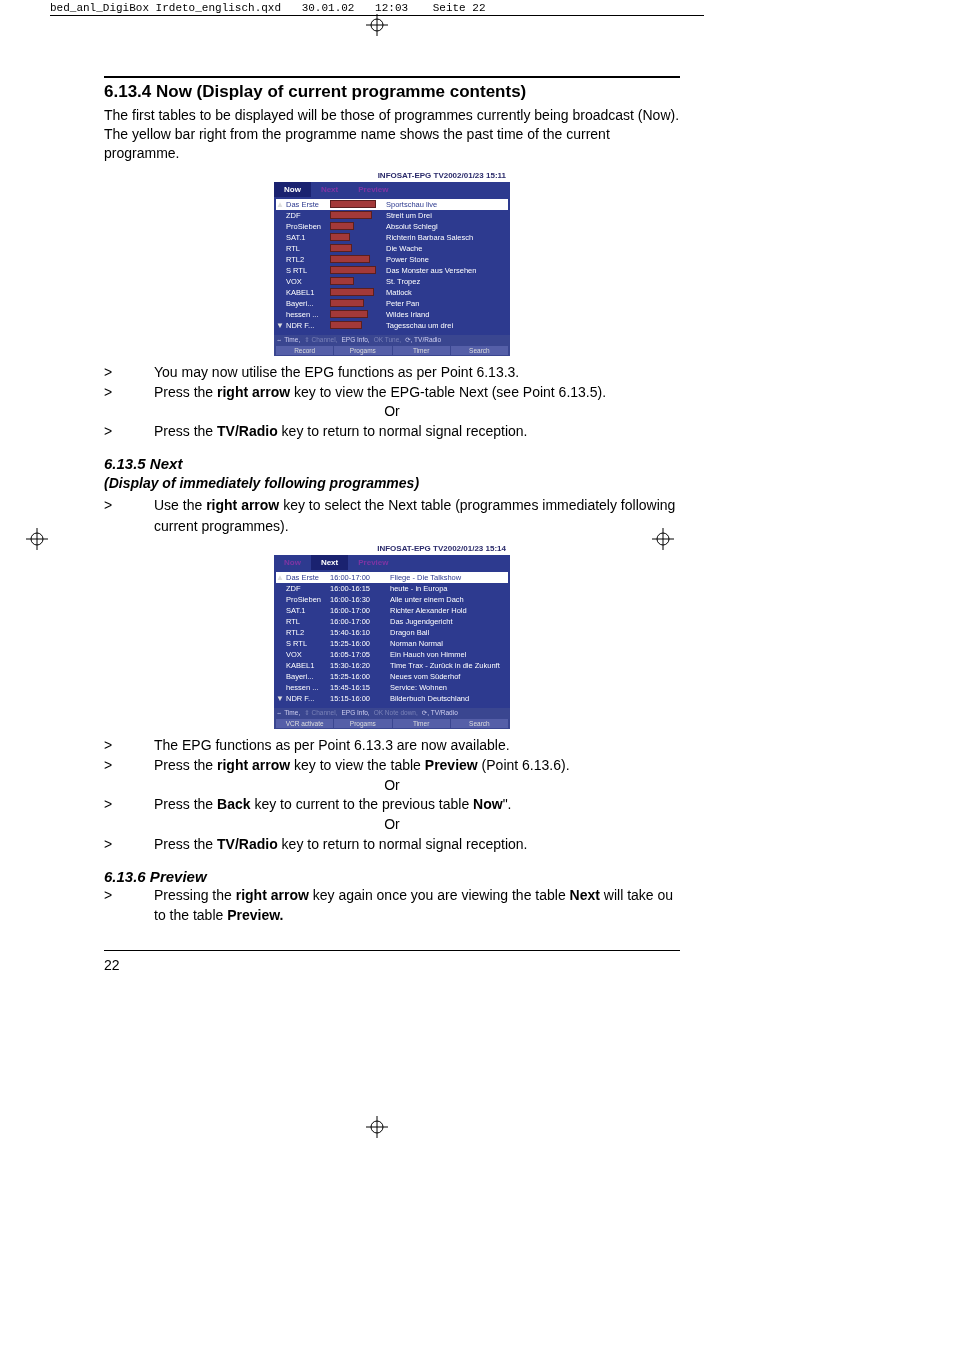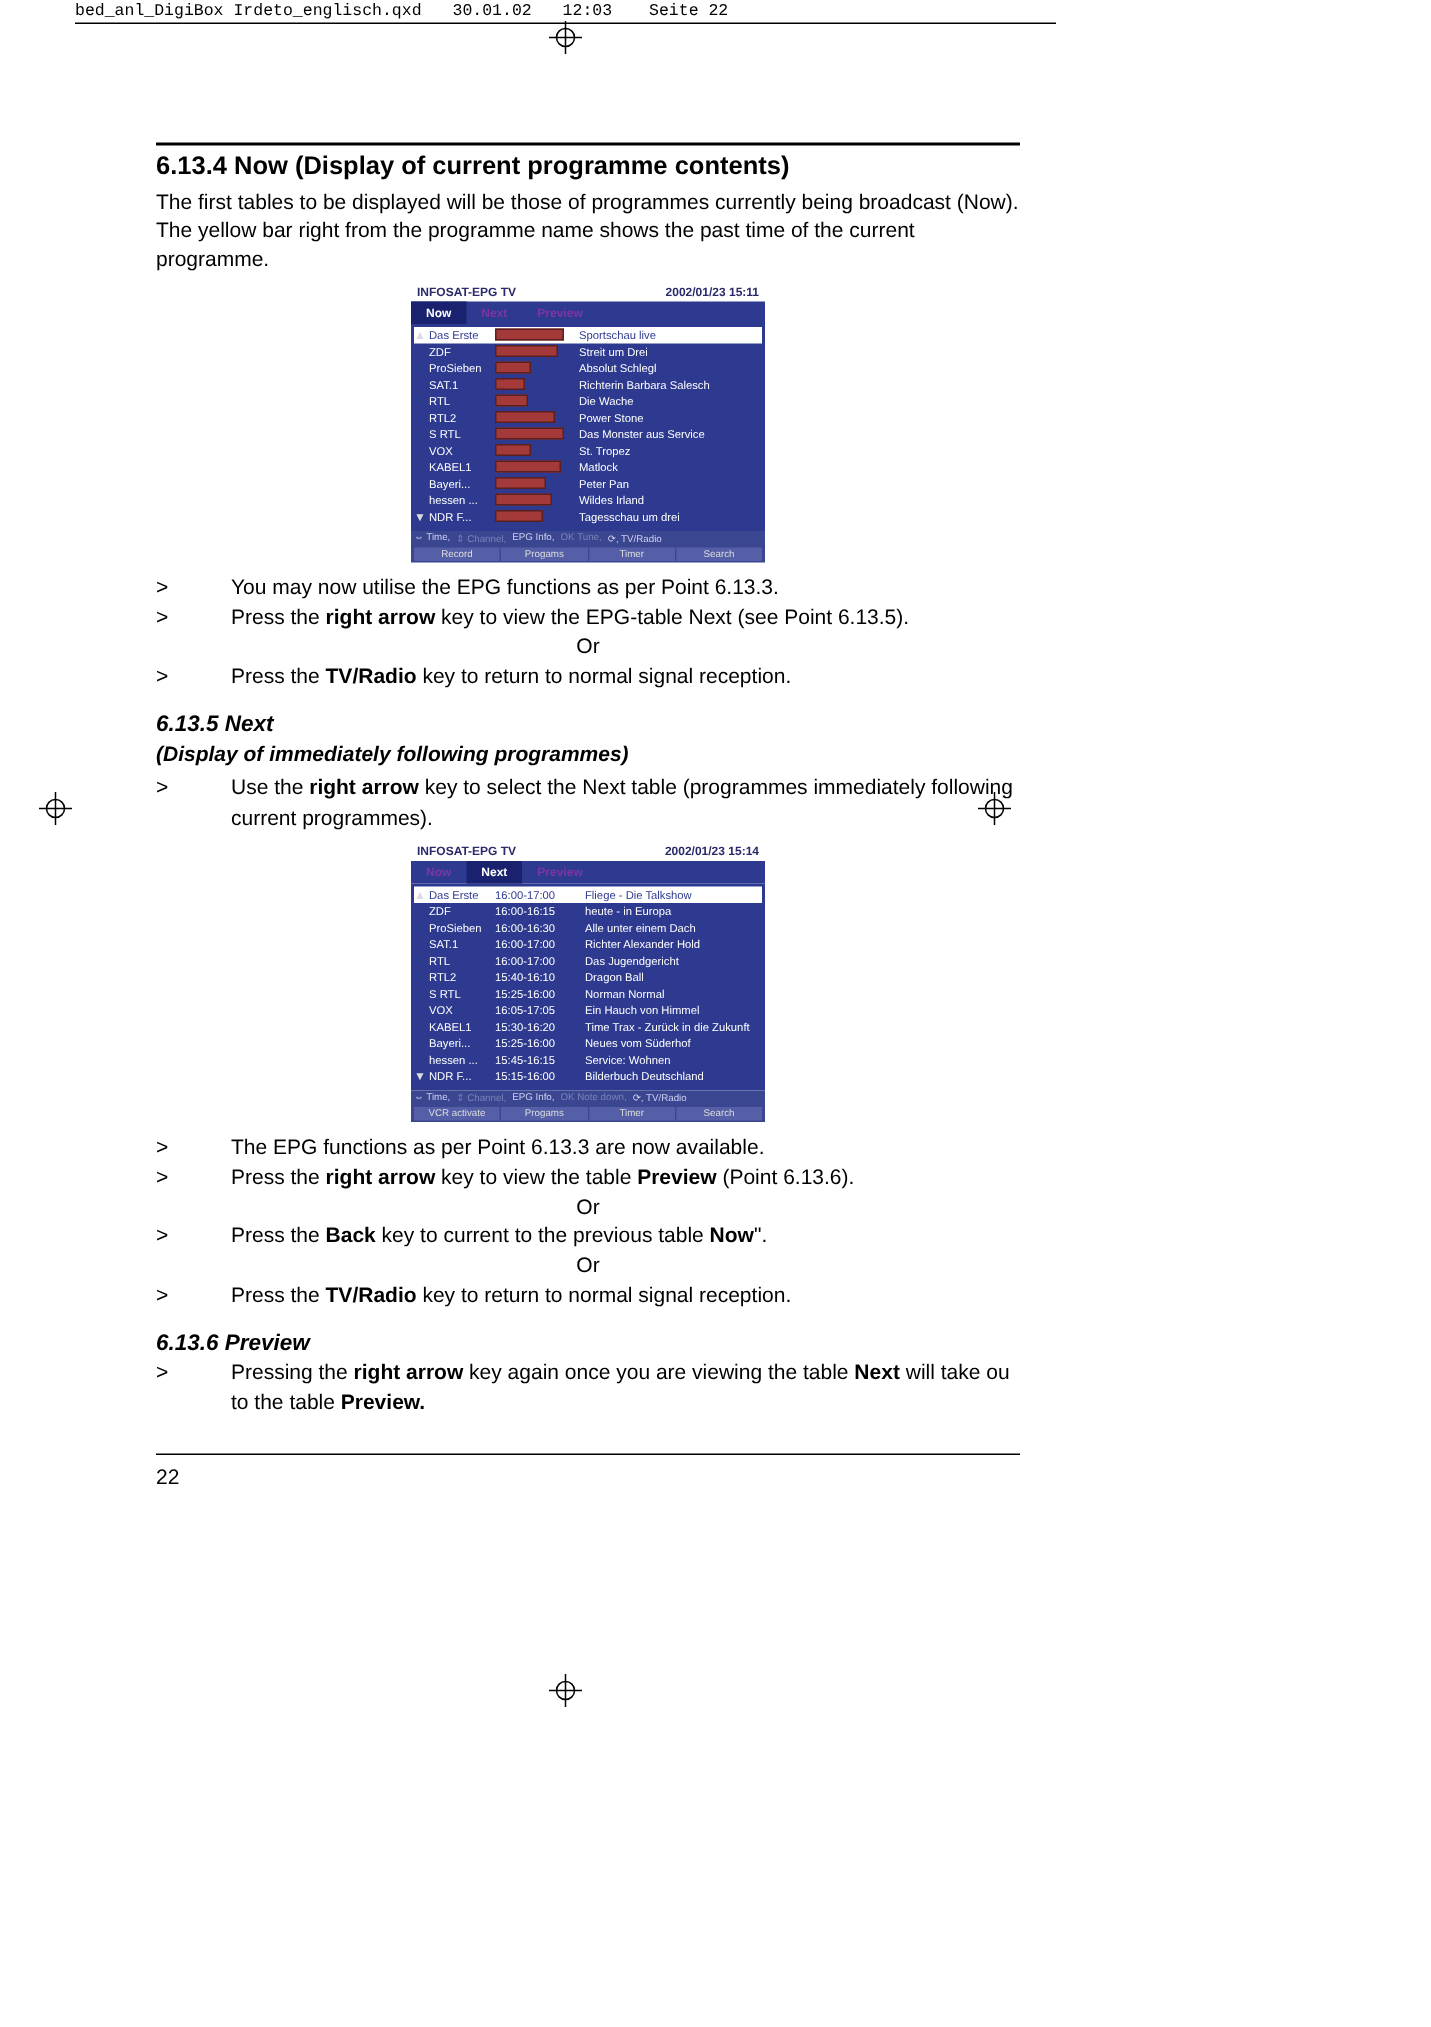--- a/index.html
+++ b/index.html
@@ -8,35 +8,35 @@
   .top-meta span{display:inline-block;}
   .meta-date{margin-left:14px;}
   .meta-time{margin-left:14px;}
   .meta-page{margin-left:18px;}
   .crop-top{position:absolute;top:14px;left:50%;transform:translateX(-50%);}
   .crop-bottom{position:absolute;top:1116px;left:50%;transform:translateX(-50%);}
   .crop-left{position:absolute;top:528px;left:26px;}
   .crop-right{position:absolute;top:528px;right:80px;}
   .crop{width:22px;height:22px;}
   .crop line, .crop circle{stroke:#000;stroke-width:1;fill:none;}
-  .content{position:absolute;left:104px;top:95px;width:576px;}
+  .content{position:absolute;left:104px;top:76px;width:576px;}
   .rule{border-top:2px solid #000;margin:0 0 4px 0;}
   .thin-rule{border-top:1px solid #000;margin-top:24px;}
   h2{font-size:17px;font-weight:bold;margin:0 0 4px 0;}
   h3{font-size:15px;font-weight:bold;margin:14px 0 0 0;font-style:italic;}
   .subhead{font-size:14px;font-weight:bold;font-style:italic;margin:2px 0 2px 0;}
   p{font-size:14px;line-height:1.35;margin:0 0 2px 0;}
   .step{display:flex;font-size:14px;line-height:1.45;}
   .step .mark{width:50px;flex:0 0 50px;color:#000;}
   .step .txt{flex:1;}
   .or{font-size:14px;margin:0;text-align:center;}
   .figwrap{display:flex;justify-content:center;margin:6px 0 6px 0;}
   
   .epg{width:236px;font-size:8px;color:#fff;font-family:Arial,sans-serif;}
-  .epg .titlebar{display:flex;justify-content:space-between;padding:2px 4px;color:#2a2a6a;font-weight:bold;font-size:8px;background:#fff;}
+  .epg .titlebar{display:flex;justify-content:flex-end;padding:2px 4px;color:#2a2a6a;font-weight:bold;font-size:8px;background:#fff;}
   .epg .tabs{display:flex;gap:0;background:#2d3a8f;}
   .epg .tab{flex:0 0 auto;padding:3px 10px;font-size:8px;font-weight:bold;color:#93a;opacity:.75;}
   .epg .tab.active{background:#1a2270;color:#fff;opacity:1;}
   .epg .body{background:#2d3a8f;padding:2px 2px 4px 2px;}
   .epg .row{display:flex;align-items:center;height:11px;font-size:7.5px;}
   .epg .row.sel{background:#fff;color:#2d3a8f;}
   .epg .ch{width:44px;padding-left:2px;overflow:hidden;white-space:nowrap;}
   .epg .barcell{width:52px;display:flex;align-items:center;}
   .epg .bar{height:6px;background:#a33939;border:1px solid #5a1f1f;display:block;}
   .epg .timecell{width:56px;font-size:7.5px;white-space:nowrap;}
@@ -148,21 +148,21 @@
                 <span class="bar" style="width: 38px;"></span>
               </div>
               <div class="prog">Power Stone</div>
             </div>
             <div class="row">
               <div class="arrow"></div>
               <div class="ch">S RTL</div>
               <div class="barcell">
                 <span class="bar" style="width: 44px;"></span>
               </div>
-              <div class="prog">Das Monster aus Service</div>
+              <div class="prog">Das Monster aus Versehen</div>
             </div>
             <div class="row">
               <div class="arrow"></div>
               <div class="ch">VOX</div>
               <div class="barcell">
                 <span class="bar" style="width: 22px;"></span>
               </div>
               <div class="prog">St. Tropez</div>
             </div>
             <div class="row">

